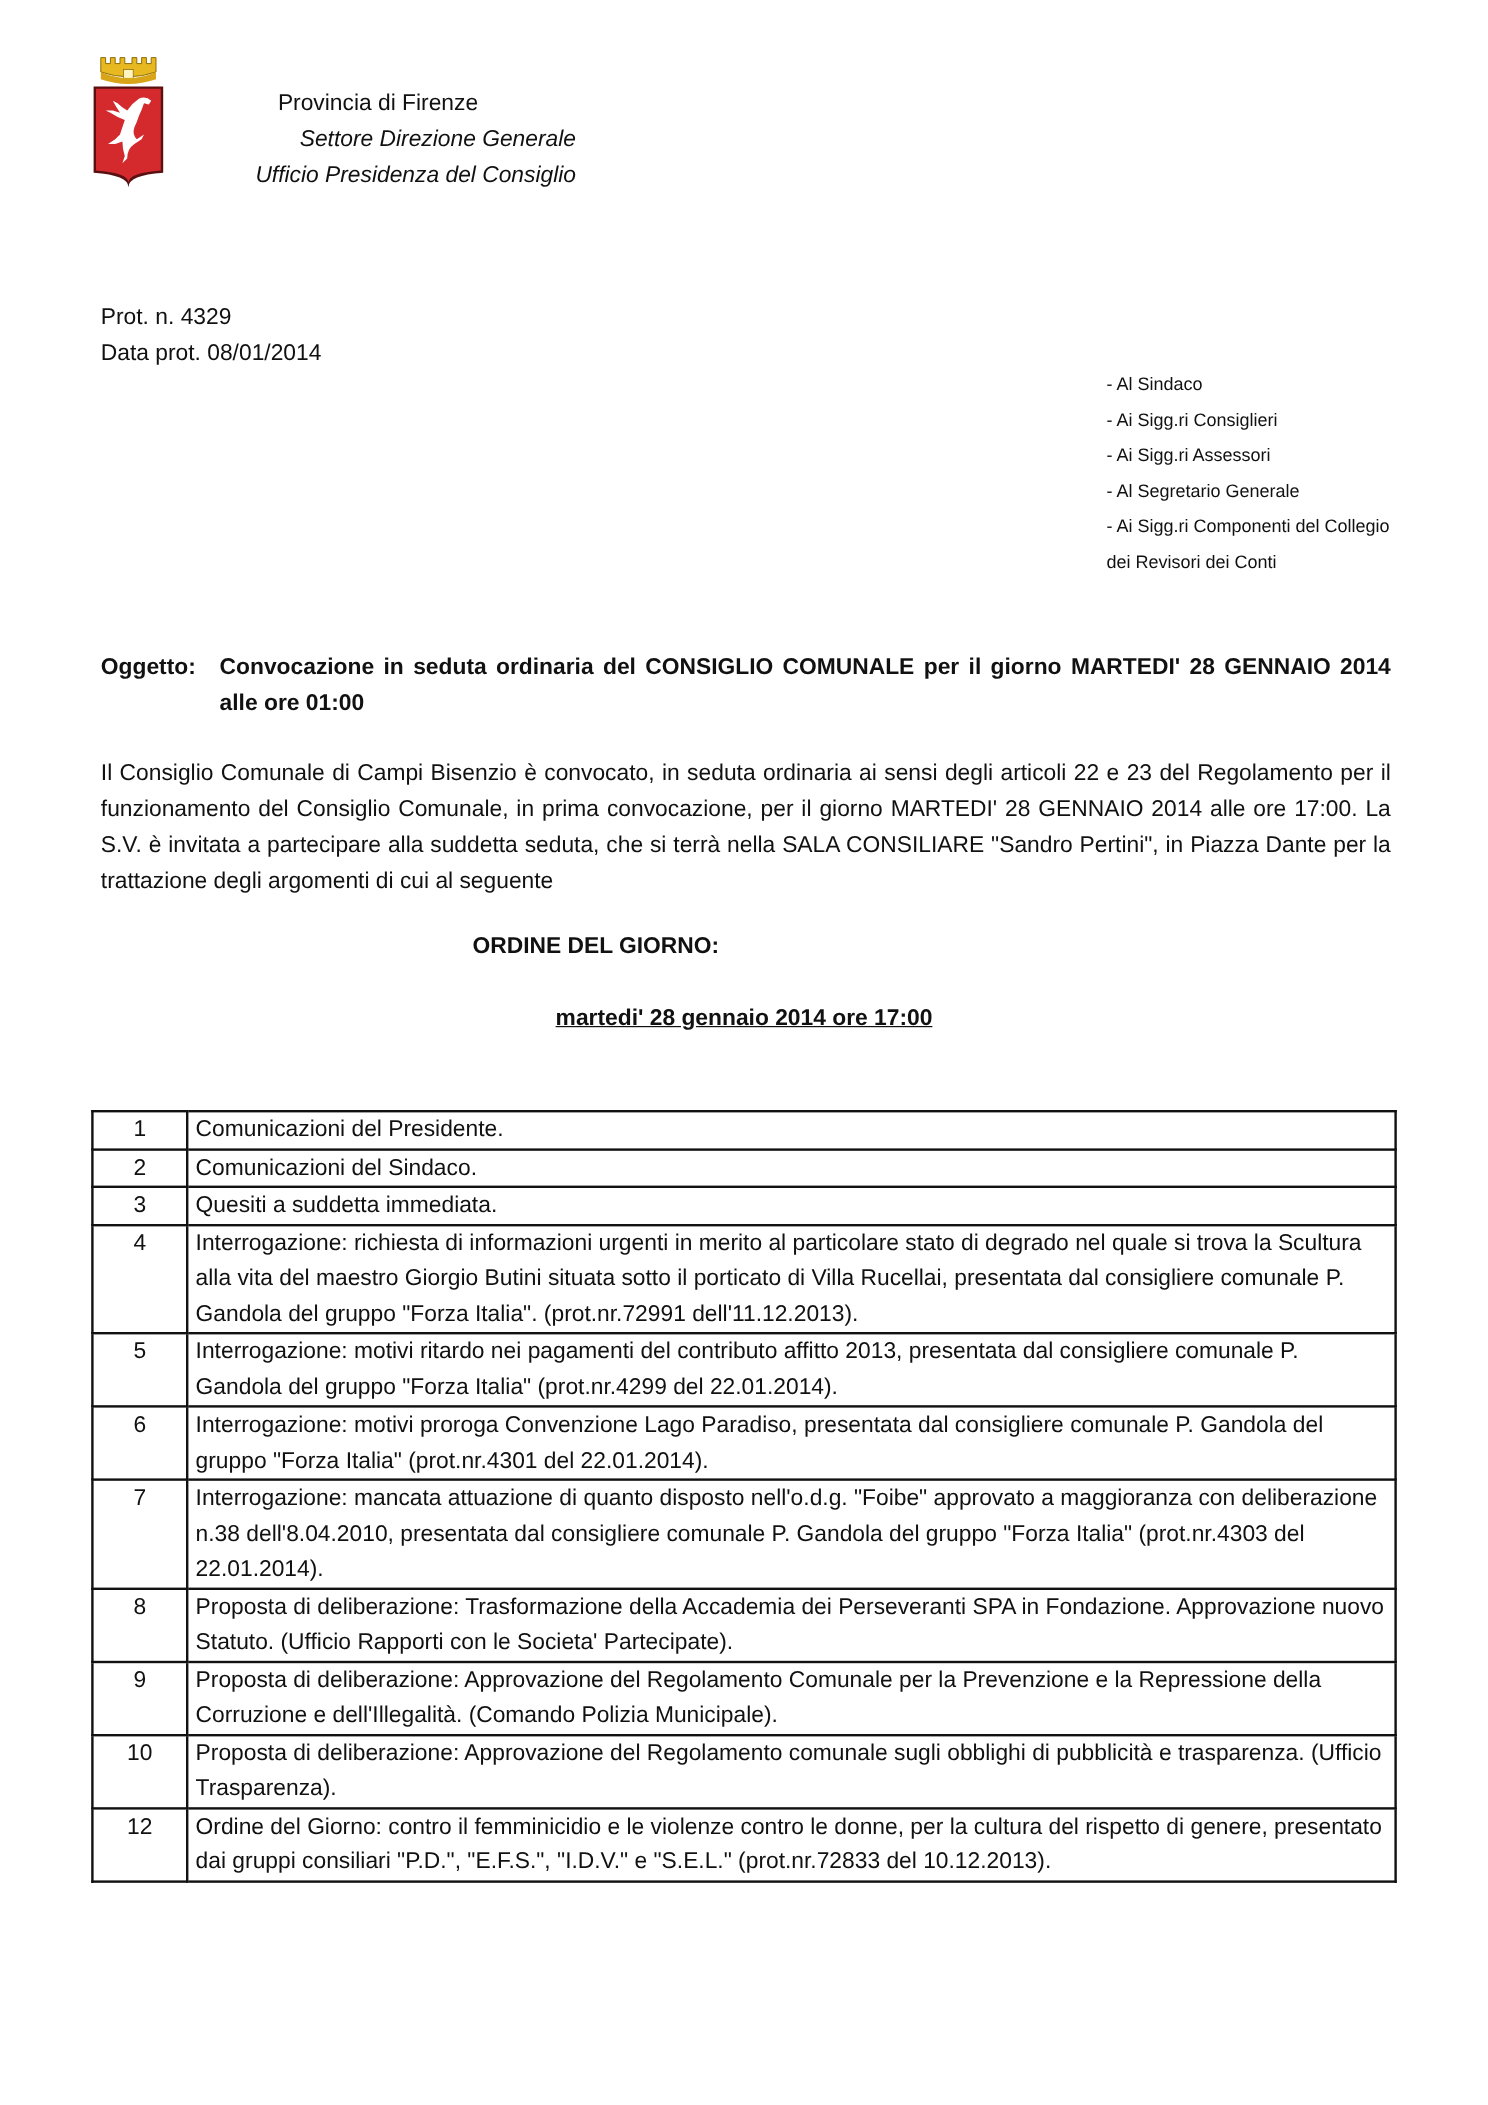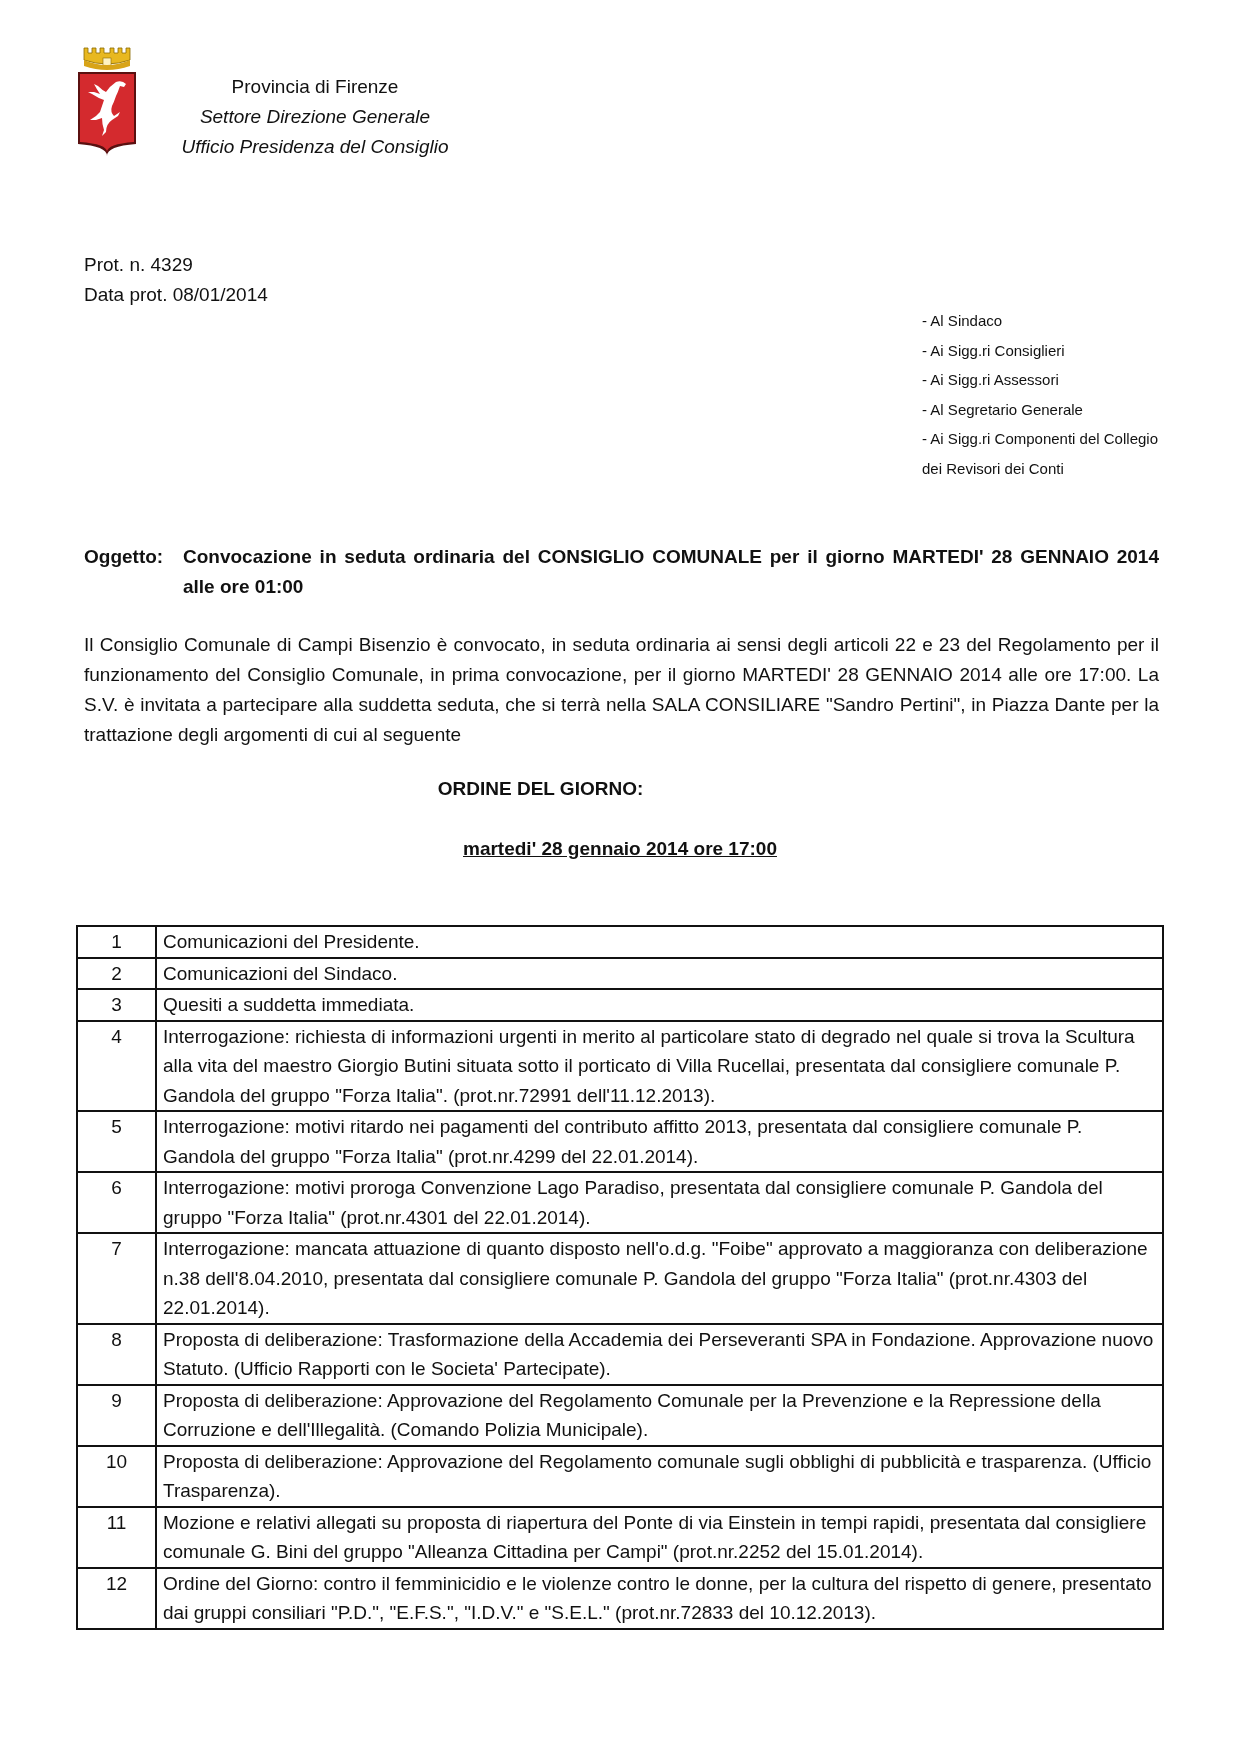--- a/index.html
+++ b/index.html
@@ -1,28 +1,28 @@
 <!DOCTYPE html>
 <html><head>
 <meta charset="utf-8">
 <style>
   html, body { margin: 0; padding: 0; background: #ffffff; }
   body { width: 1240px; height: 1754px; position: relative; overflow: hidden;
          font-family: "Liberation Sans", sans-serif; color: #111; }
   .abs { position: absolute; }
   .logo { left: 76px; top: 46px; width: 62px; height: 112px; }
   .header { left: 150px; top: 72px; width: 330px; text-align: center; font-size: 19px; line-height: 30px; }
-  .header .it { font-style: italic; }
+  .header .it { font-style: italic; text-align: right; }
   .prot { left: 84px; top: 250px; font-size: 19px; line-height: 30px; }
   .recipients { right: 82px; top: 306px; text-align: left; font-size: 15px; line-height: 29.5px; }
   .oggetto { left: 84px; top: 542px; width: 1075px; font-size: 19px; line-height: 30px; font-weight: bold; }
   .oggetto .lbl { position: absolute; left: 0; top: 0; }
   .oggetto .txt { margin-left: 99px; text-align: justify; text-align-last: left; }
   .body-par { left: 84px; top: 630px; width: 1075px; font-size: 19px; line-height: 30px; text-align: justify; }
-  .odg-title { left: 0; width: 993px; top: 778px; text-align: center; font-weight: bold; font-size: 19px; padding-left: 44px; }
+  .odg-title { left: 0; width: 993px; top: 778px; text-align: center; font-weight: bold; font-size: 19px; }
   .odg-date { left: 0; width: 1240px; top: 838px; text-align: center; font-weight: bold; font-size: 19px; text-decoration: underline; }
   table.agenda { position: absolute; left: 76px; top: 925px; width: 1088px; border-collapse: collapse; font-size: 19px; }
   table.agenda td { border: 2px solid #111; vertical-align: top; line-height: 29.5px; padding: 0 4px; }
   table.agenda td.num { width: 77px; text-align: center; padding: 0; }
   table.agenda td.desc { padding-left: 6px; border-radius: 12px; }
 </style>
 </head>
 <body>
 
 <div class="abs logo">
@@ -105,21 +105,17 @@
       </tr>
     <tr>
         <td class="num">9</td>
         <td class="desc">Proposta di deliberazione: Approvazione del Regolamento Comunale per la Prevenzione e la Repressione della Corruzione e dell'Illegalità. (Comando Polizia Municipale).</td>
       </tr>
     <tr>
         <td class="num">10</td>
         <td class="desc">Proposta di deliberazione: Approvazione del Regolamento comunale sugli obblighi di pubblicità e trasparenza. (Ufficio Trasparenza).</td>
       </tr>
     <tr>
-        <td class="num">11</td>
-        <td class="desc">Mozione e relativi allegati su proposta di riapertura del Ponte di via Einstein in tempi rapidi, presentata dal consigliere comunale G. Bini del gruppo "Alleanza Cittadina per Campi" (prot.nr.2252 del 15.01.2014).</td>
-      </tr>
-    <tr>
         <td class="num">12</td>
         <td class="desc">Ordine del Giorno: contro il femminicidio e le violenze contro le donne, per la cultura del rispetto di genere, presentato dai gruppi consiliari "P.D.", "E.F.S.", "I.D.V." e "S.E.L." (prot.nr.72833 del 10.12.2013).</td>
       </tr>
   </tbody>
 </table>
 
 </body></html>

